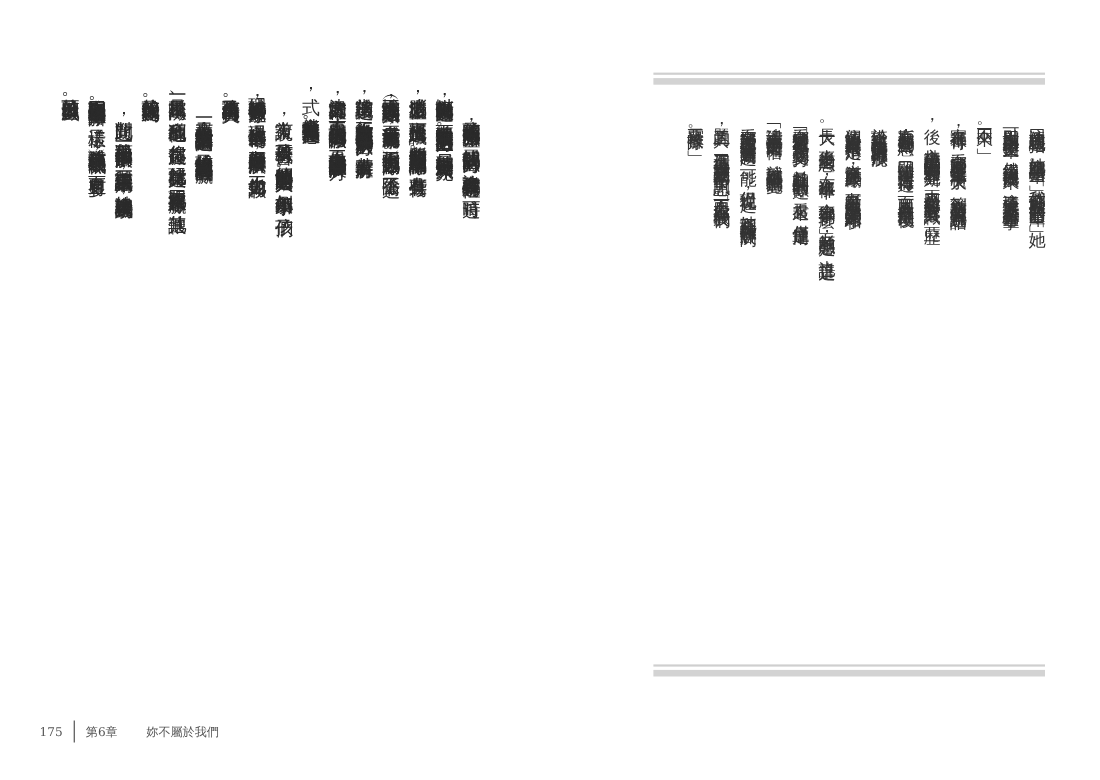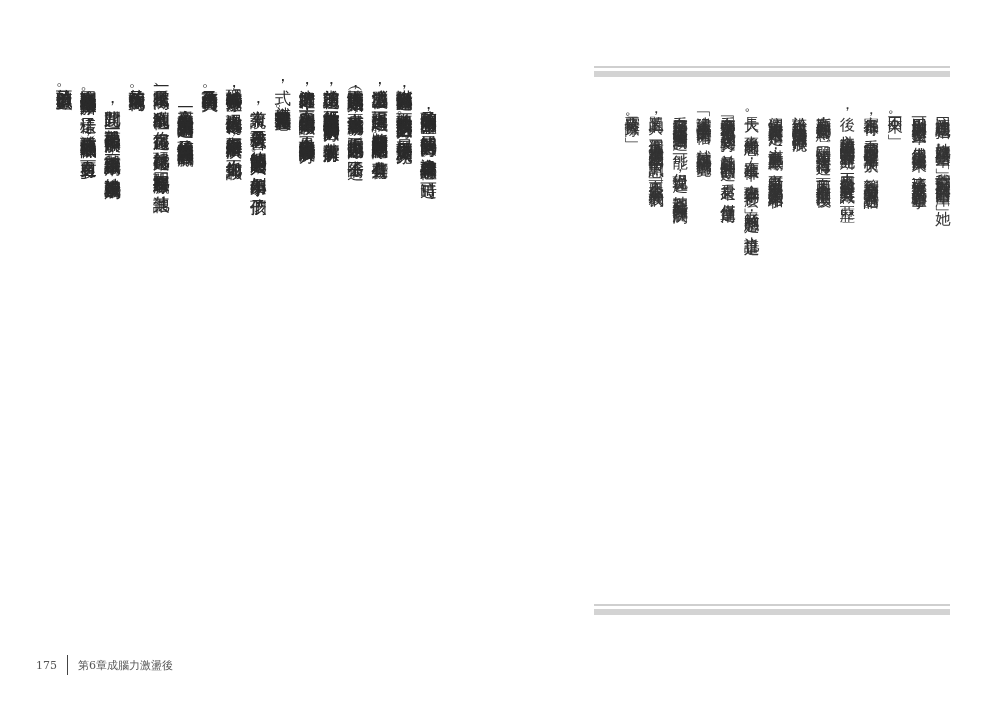--- a/index.html
+++ b/index.html
@@ -14,21 +14,21 @@
     position:absolute; writing-mode: vertical-rl; text-orientation: upright;
     font-size:16.6px; line-height:20px; letter-spacing:0.6px; white-space:nowrap;
     color:#2b2b2b;
   }
   .col.r { font-size:15.4px; letter-spacing:1.3px; color:#333; font-family:"DejaVu Sans","Liberation Sans",sans-serif; }
   .bar-thin { position:absolute; height:2px; background:#cfcfcf; }
   .bar-thick { position:absolute; height:6px; background:#d3d3d3; }
   .footer { position:absolute; top:655px; font-size:11px; color:#555; display:flex; align-items:center; }
   .footer .sep { width:1px; height:20px; background:#444; margin:0 10px; }
   .footer .num { font-size:11px; }
-  .footer .chap { }
+  .footer .chap { margin-right:26px; }
 </style>
 </head>
 <body>
 
 <div class="page page-left">
   <div id="left-cols">
       <div class="col" style="left: 418px; top: 97px;">孩子和成人剛開始做腦力激盪，尋找解決問題的方法時，許多建議都帶有懲罰性。這時可</div>
       <div class="col" style="left: 393.7px; top: 76px;">以先打斷腦力激盪的過程，轉而將注意力放在解決問題的方法上。另一種辦法則是等到大家完</div>
       <div class="col" style="left: 369.4px; top: 76px;">成腦力激盪後，審視一下提出的建議，將所有違背解決問題四原則的建議都刪除。有些具有傷</div>
       <div class="col" style="left: 345.1px; top: 76px;">害性或不實際的建議（例如，去夏威夷旅遊可能有幫助，但不實際）也必須刪除。去除了不適</div>
@@ -42,21 +42,21 @@
       <div class="col" style="left: 150.7px; top: 76px;">家是一種高風險、高獲利的地位，你贏得越久，就能玩得越久。因此玩家很想要贏球，讓其他</div>
       <div class="col" style="left: 126.4px; top: 76px;">的孩子等很久才能玩得到。</div>
       <div class="col" style="left: 102.1px; top: 97px;">對此問題，凱蒂提出了一個很棒的解決：與其讓贏家繼續玩下一局，她建議改變遊戲規則，</div>
       <div class="col" style="left: 77.8px; top: 76px;">讓贏家先回到隊伍的最後端重新排隊。這樣子，贏球（或作弊）的動機就降低了，而且有更多</div>
       <div class="col" style="left: 53.5px; top: 76px;">的孩子可以參與遊戲。</div>
     </div>
   <div class="footer" style="left:36px;">
     <span class="num">175</span>
     <span class="sep"></span>
     <span class="chap">第6章</span>
-    <span>成腦力激盪後</span>
+    <span>妳不屬於我們</span>
   </div>
 </div>
 
 <div class="page page-right">
   <div class="bar-thin" style="left:94px; top:66px; width:356px;"></div>
   <div class="bar-thick" style="left:94px; top:71px; width:356px;"></div>
   <div id="right-cols">
       <div class="col r" style="left: 433px; top: 104px;">這回的建議包括：「她應該開口借鉛筆。」「我們全班可以有個共同的鉛筆庫。」「她</div>
       <div class="col r" style="left: 409.1px; top: 104px;">可以用別的東西交換鉛筆，然後用完後再換回來，這樣子亞歷克斯就不會擔心鉛筆拿</div>
       <div class="col r" style="left: 385.2px; top: 104px;">不回來。」</div>

